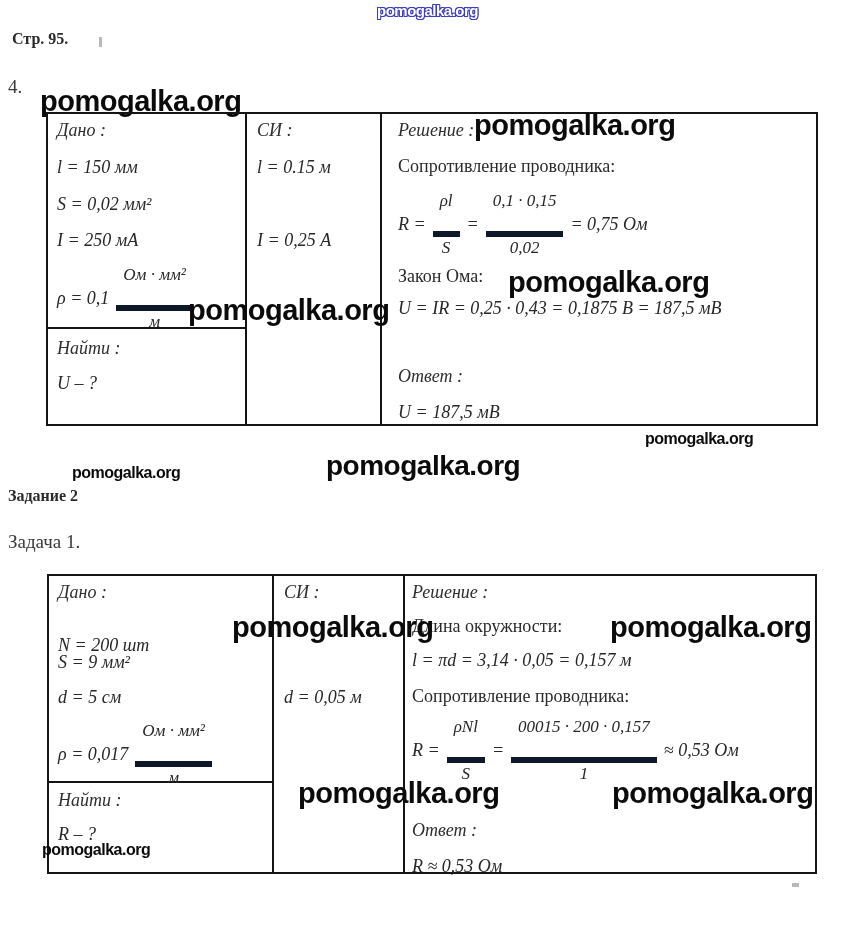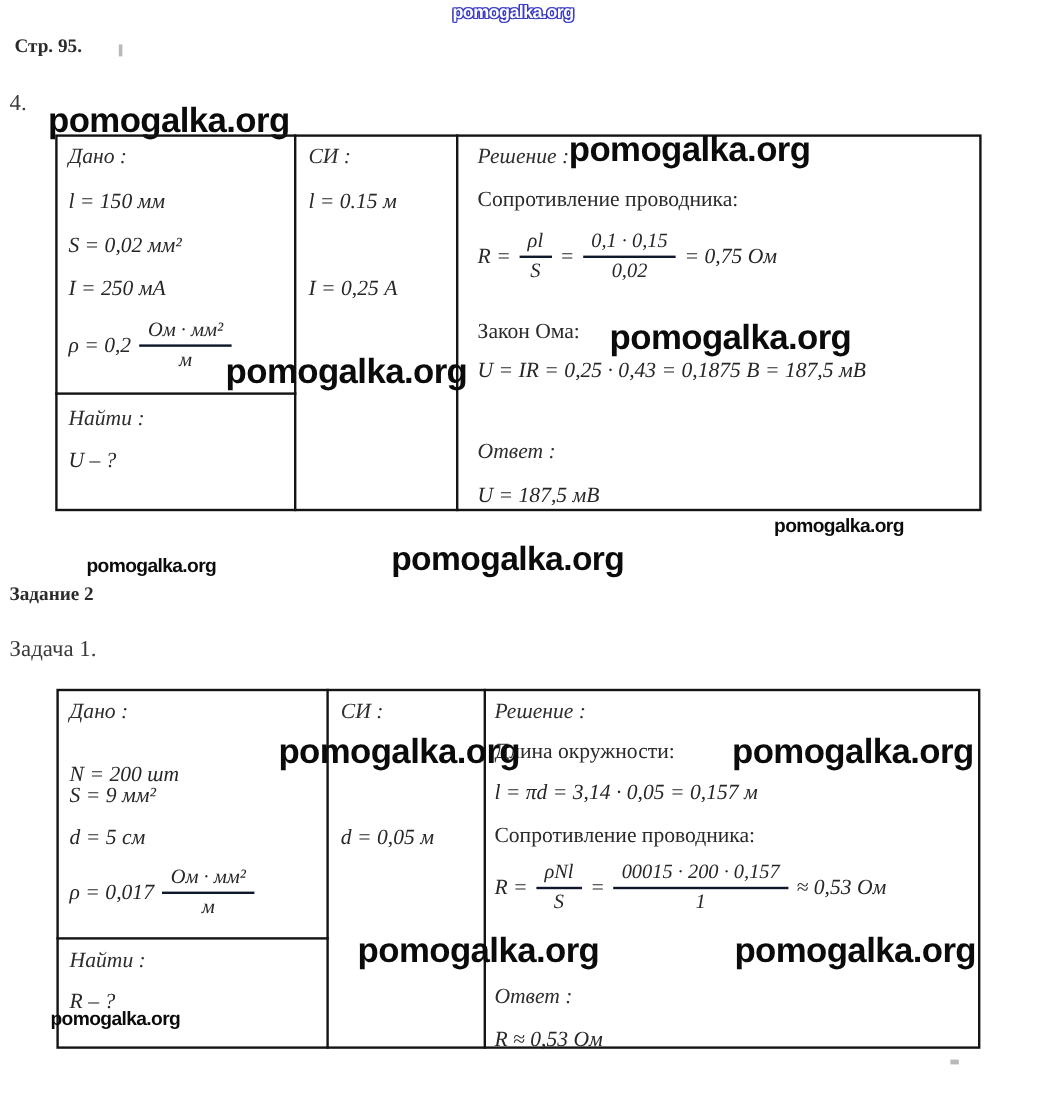--- a/index.html
+++ b/index.html
@@ -27,21 +27,21 @@
   .vline{position:absolute;width:2px;background:#141414;}
   .hline{position:absolute;height:2px;background:#141414;}
   
   .line{position:absolute;font-size:18px;line-height:1.15;white-space:nowrap;}
   .lbl{font-style:italic;color:#2e2e2e;}
   .txt{font-style:normal;color:#2a2a2a;}
   .eq{font-style:italic;color:#272727;}
   
   .eqrow{display:flex;align-items:center;gap:7px;}
   .frac{display:inline-flex;flex-direction:column;align-items:center;font-size:17px;line-height:1.1;}
-  .frac .num{align-self:stretch;text-align:center;border-bottom:2px solid #0f172a;padding:0 7px 2px 7px;}
+  .frac .num{align-self:stretch;text-align:center;border-bottom:6px solid #0f172a;padding:0 7px 20px 7px;}
   .frac .den{padding-top:2px;}
   .speck{position:absolute;background:#b9b9b9;}
 </style>
 </head>
 <body>
 
 <div class="wm wm-blue" style="left:377px;top:3px;">pomogalka.org</div>
 
 <div class="abs h-bold" style="left:12px;top:30px;">Стр. 95.</div>
 <div class="speck" style="left:99px;top:37px;width:3px;height:10px;"></div>
@@ -52,21 +52,21 @@
 <div class="tbl" style="left:46px;top:112px;width:772px;height:314px;"></div>
 <div class="vline" style="left:245px;top:112px;height:314px;"></div>
 <div class="vline" style="left:380px;top:112px;height:314px;"></div>
 <div class="hline" style="left:46px;top:327px;width:201px;"></div>
 
 <div class="line lbl" style="left:57px;top:120px;">Дано :</div>
 <div class="line eq" style="left:57px;top:157px;">l = 150 мм</div>
 <div class="line eq" style="left:57px;top:194px;">S = 0,02 мм²</div>
 <div class="line eq" style="left:57px;top:230px;">I = 250 мА</div>
 <div class="line eq eqrow" style="left:57px;top:266px;">
-  <span>ρ = 0,2</span>
+  <span>ρ = 0,1</span>
   <span class="frac">
     <span class="num">Ом · мм²</span>
     <span class="den">м</span>
   </span>
 </div>
 
 <div class="line lbl" style="left:57px;top:338px;">Найти :</div>
 <div class="line eq" style="left:57px;top:373px;">U – ?</div>
 
 <div class="line lbl" style="left:257px;top:120px;">СИ :</div>

